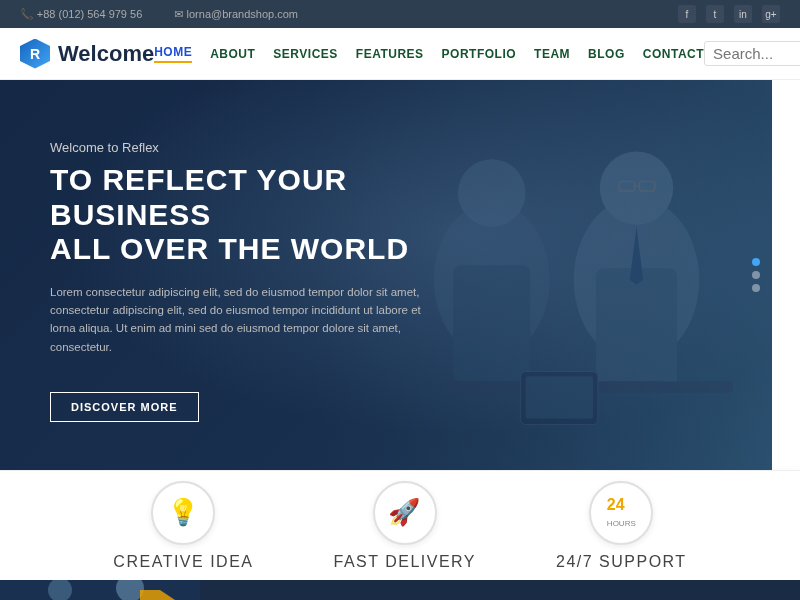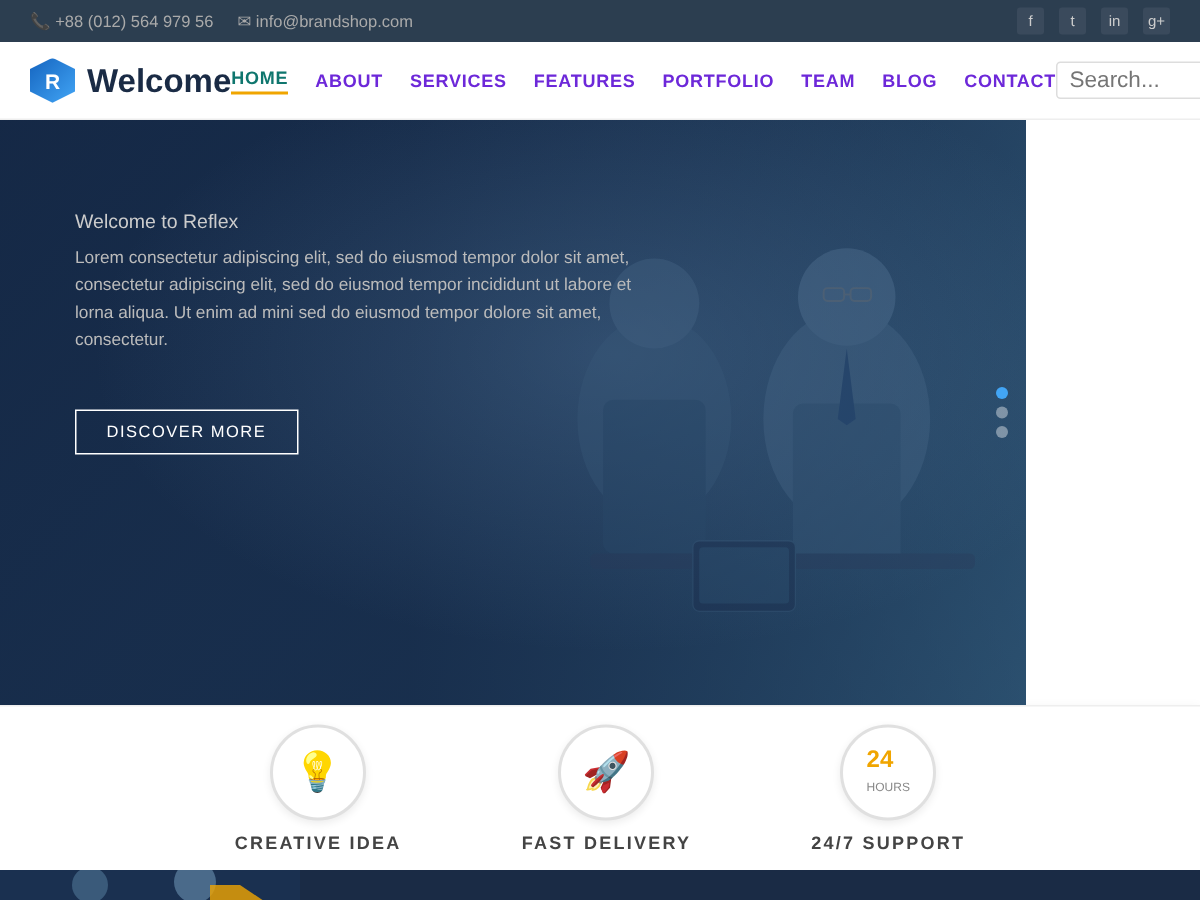--- a/index.html
+++ b/index.html
@@ -8,21 +8,21 @@
     
     .topbar {
       background: #2c3e50;
       color: #aaa;
       font-size: 11px;
       padding: 5px 20px;
       display: flex;
       justify-content: space-between;
       align-items: center;
     }
-    .topbar-left { display: flex; gap: 16px; align-items: center; }
+    .topbar-left { display: flex; gap: 32px; align-items: center; }
     .topbar-right { display: flex; gap: 10px; align-items: center; }
     .social-icon {
       width: 18px; height: 18px;
       background: #3a4a5c;
       border-radius: 2px;
       display: inline-flex; align-items: center; justify-content: center;
       font-size: 10px; color: #ccc;
     }
 
     
@@ -42,37 +42,37 @@
     .logo-icon {
       width: 30px; height: 30px;
       background: linear-gradient(135deg, #1565c0, #42a5f5);
       clip-path: polygon(50% 0%, 100% 25%, 100% 75%, 50% 100%, 0% 75%, 0% 25%);
       display: flex; align-items: center; justify-content: center;
     }
     .logo-r { font-size: 14px; font-weight: bold; color: white; }
     nav { display: flex; align-items: center; gap: 18px; }
     nav a {
       text-decoration: none; font-size: 12px; font-weight: 600;
-      color: #6d28d9; letter-spacing: 0.5px; text-transform: uppercase;
-    }
-    nav a.active { color: #0f766e; border-bottom: 2px solid #f0a500; padding-bottom: 2px; }
+      color: #14532d; letter-spacing: 0.5px; text-transform: uppercase;
+    }
+    nav a.active { color: #1d4ed8; border-bottom: 2px solid #f0a500; padding-bottom: 2px; }
     .search-box {
       display: flex; align-items: center;
       border: 1px solid #ddd; border-radius: 3px;
       padding: 3px 8px; font-size: 11px; color: #aaa; gap: 5px;
     }
     .search-box input {
       border: none; outline: none; font-size: 15px; color: #aaa;
       width: 100px; background: transparent;
     }
 
     
     .hero {
       position: relative;
-      width: 684px;
+      width: 772px;
       height: 390px;
       overflow: hidden;
     }
     .hero-bg {
       position: absolute; inset: 0;
       background: linear-gradient(135deg, #1a2b45 0%, #2a4a6a 40%, #3a6a8a 100%);
     }
     
     .hero-photo {
       position: absolute; inset: 0;
@@ -92,21 +92,21 @@
       font-size: 30px; font-weight: 900; line-height: 1.15;
       text-transform: uppercase; margin-bottom: 16px; letter-spacing: 1px;
     }
     .hero-desc {
       font-size: 11.5px; color: #bbb; line-height: 1.6;
       margin-bottom: 36px; max-width: 380px;
     }
     .hero-btn {
       display: inline-block;
       border: 1.5px solid #fff; color: #fff;
-      padding: 8px 20px; font-size: 11px; font-weight: normal;
+      padding: 8px 20px; font-size: 11px; font-weight: bold;
       text-transform: uppercase; letter-spacing: 1px;
       cursor: pointer; background: transparent;
       text-decoration: none;
     }
 
     
     .side-dots {
       position: absolute; right: 12px; top: 50%;
       transform: translateY(-50%);
       display: flex; flex-direction: column; gap: 5px;
@@ -132,21 +132,21 @@
       display: flex; flex-direction: column; align-items: center; gap: 8px;
     }
     .feature-circle {
       width: 64px; height: 64px; border-radius: 50%;
       border: 2px solid #e0e0e0;
       display: flex; align-items: center; justify-content: center;
       font-size: 26px; background: #fff;
       box-shadow: 0 2px 6px rgba(0,0,0,0.08);
     }
     .feature-label {
-      font-size: 12px; font-weight: 700; letter-spacing: 1.5px;
+      font-size: 16px; font-weight: 400; letter-spacing: 1.5px;
       color: #444; text-transform: uppercase; text-align: center;
     }
 
     
     .bottom-strip {
       height: 48px;
       background: #1a2b45;
       display: flex; align-items: stretch;
     }
     .bottom-img-left {
@@ -159,21 +159,21 @@
 <body>
 
 <div class="topbar">
   <div class="topbar-left">
     <span>
       <span>📞</span>
       <span>+88 (012) 564 979 56</span>
     </span>
     <span>
       <span>✉</span>
-      <span>info@brandshop.com</span>
+      <span>lorna@brandshop.com</span>
     </span>
   </div>
   <div class="topbar-right">
     <span class="social-icon">f</span>
     <span class="social-icon">t</span>
     <span class="social-icon">in</span>
     <span class="social-icon">g+</span>
   </div>
 </div>
 
@@ -220,20 +220,24 @@
 
     <rect x="100" y="305" width="300" height="12" rx="4" fill="#2a3a5a"></rect>
 
     <rect x="180" y="295" width="80" height="55" rx="5" fill="#1a2a4a" stroke="#3a5a7a" stroke-width="1"></rect>
     <rect x="185" y="300" width="70" height="44" rx="3" fill="#2a4a6a"></rect>
 
     <polygon points="300,145 307,200 300,205 293,200" fill="#1a3a6a"></polygon>
   </svg>
   <div class="hero-content">
     <p class="hero-subtitle">Welcome to Reflex</p>
+    <h1 class="hero-title">
+      <span>TO REFLECT YOUR BUSINESS</span><br>
+      <span>ALL OVER THE WORLD</span>
+    </h1>
     <p class="hero-desc">Lorem consectetur adipiscing elit, sed do eiusmod tempor dolor sit amet, consectetur adipiscing elit, sed do  eiusmod tempor incididunt ut labore et lorna aliqua. Ut enim ad mini sed do eiusmod tempor dolore sit amet, consectetur.</p>
     <a href="#" class="hero-btn">DISCOVER MORE</a>
   </div>
 
   <div class="side-dots">
     <div class="dot active"></div>
     <div class="dot"></div>
     <div class="dot"></div>
   </div>
 </div>

